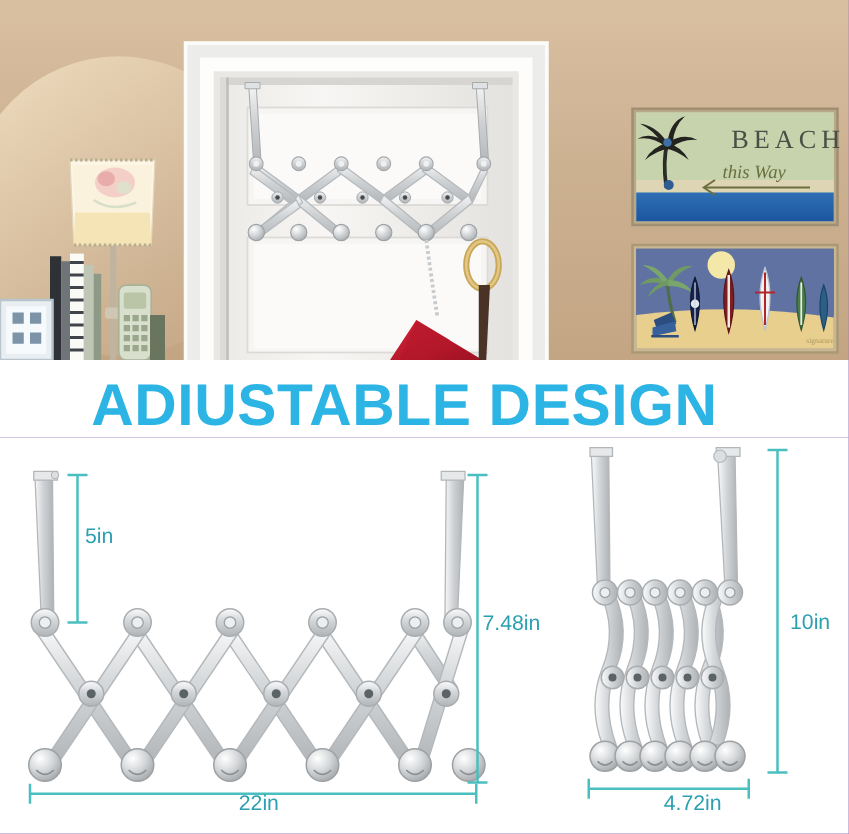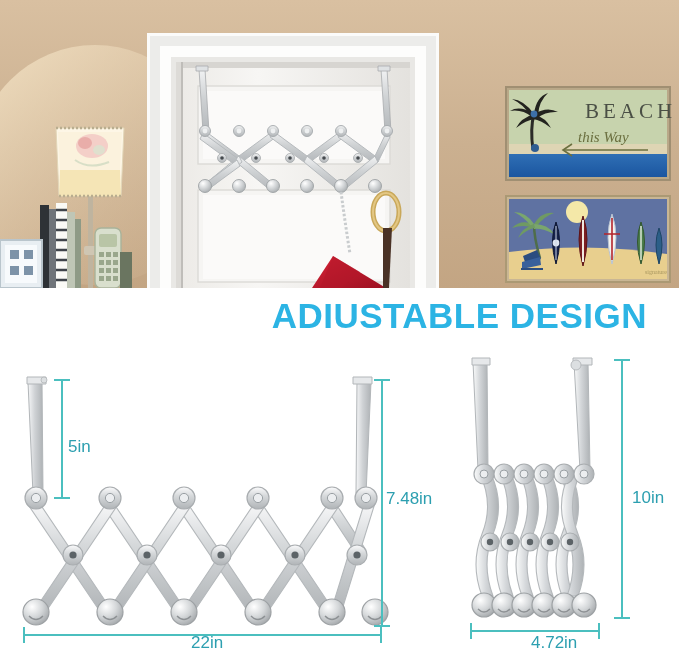--- a/index.html
+++ b/index.html
@@ -11,38 +11,38 @@
   .page{position:relative;width:679px;height:667px;background:#4c1d95;}
 
   
   .photo{position:absolute;left:0;top:0;width:679px;height:288px;overflow:hidden;
          background:linear-gradient(180deg,#d6bb9b 0%,#c9ac88 45%,#c6a887 100%);}
   .photo svg{display:block;}
 
   
   .title-band{position:absolute;left:0;top:288px;width:679px;height:62px;background:#fff;}
   .title{
-    position:absolute;left:0;top:296px;width:647px;text-align:right;
-    font-size:35px;font-weight:bold;letter-spacing:.5px;
+    position:absolute;left:0;top:296px;width:647px;text-align:center;
+    font-size:47px;font-weight:bold;letter-spacing:.5px;
     color:#2cb4e4;
     font-family:"Liberation Sans","DejaVu Sans",sans-serif;
   }
 
   
   .diagrams{position:absolute;left:0;top:350px;width:679px;height:317px;background:#fff;}
   .panel{position:absolute;top:0;height:317px;}
   .panel-left{left:0;width:440px;}
   .panel-right{left:440px;width:239px;}
   .panel svg{display:block;}
 
   .dimlabel{
     position:absolute;color:#2c9fb0;font-size:17px;font-weight:normal;
     font-family:"Liberation Sans","DejaVu Sans",sans-serif;white-space:nowrap;
   }
-  .lbl-5in{left:68px;top:437px;}
+  .lbl-5in{left:68px;top:419px;}
   .lbl-748{left:386px;top:489px;}
   .lbl-22in{left:191px;top:633px;text-align:center;}
   .lbl-10in{left:632px;top:488px;}
   .lbl-472{left:531px;top:633px;text-align:right;}
 </style>
 </head>
 <body>
 
 <div class="page">
 

